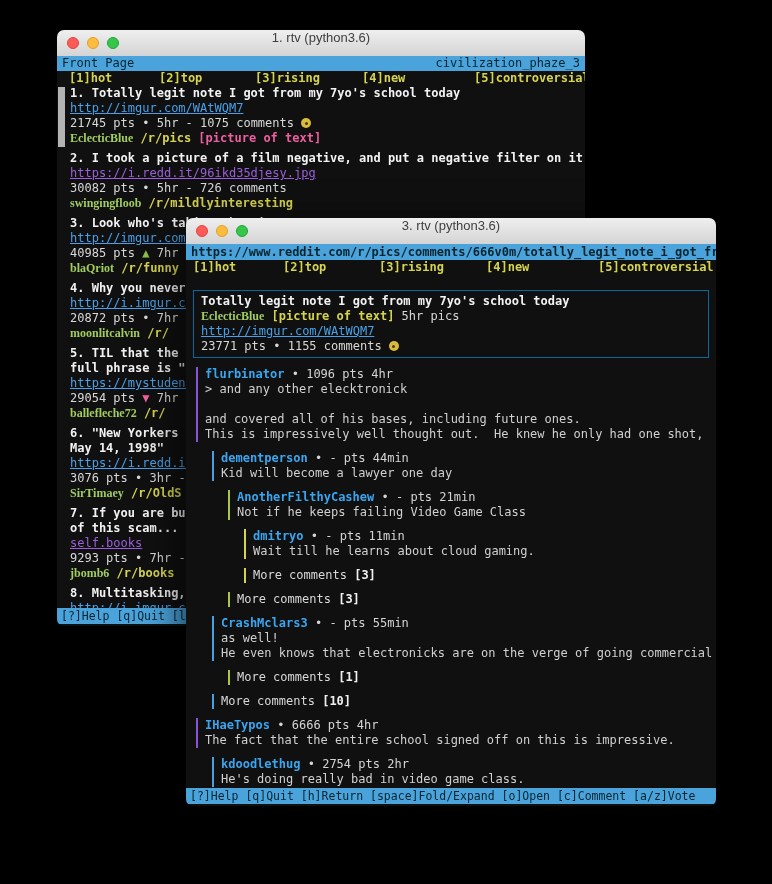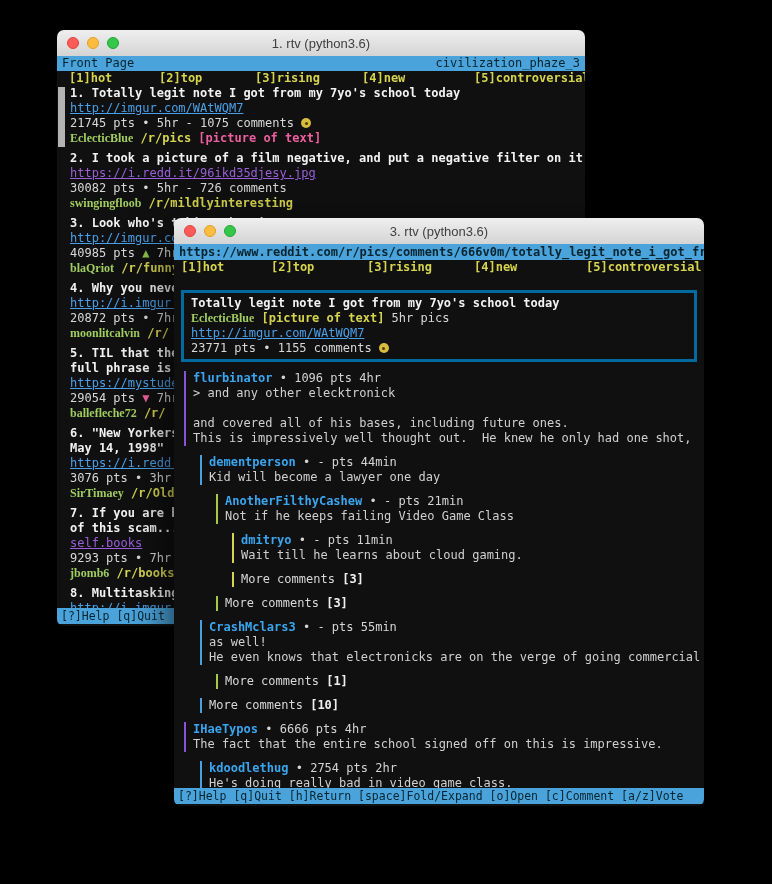--- a/index.html
+++ b/index.html
@@ -1,24 +1,24 @@
 <!DOCTYPE html>
 <html><head>
 <meta charset="utf-8">
 <style>
   html,body{margin:0;padding:0;background:#000;}
   .stage{position:relative;width:772px;height:884px;background:#000;overflow:hidden;
          font-family:"DejaVu Sans Mono",monospace;}
   .window{position:absolute;border-radius:7px;overflow:hidden;
           box-shadow:0 14px 45px rgba(0,0,0,.8),0 0 1px rgba(255,255,255,.15);}
   .win-back{left:57px;top:30px;width:528px;height:596px;z-index:1;}
-  .win-front{left:174px;top:218px;width:530px;height:588px;z-index:2;}
+  .win-front{left:186px;top:218px;width:530px;height:588px;z-index:2;}
   .titlebar{height:26px;background:linear-gradient(#efefef,#d4d4d4);
             border-bottom:1px solid #b2b2b2;position:relative;
-            display:flex;align-items:center;justify-content:center;
+            display:flex;align-items:flex-start;justify-content:center;
             font:13px "Liberation Sans",sans-serif;color:#404040;}
   .lights{position:absolute;left:10px;top:7px;display:flex;gap:8px;}
   .light{width:12px;height:12px;border-radius:50%;}
   .light.red{background:#fc5b57;border:1px solid #e0443e;box-sizing:border-box;}
   .light.yellow{background:#fcbc40;border:1px solid #dfa023;box-sizing:border-box;}
   .light.green{background:#34c749;border:1px solid #24a239;box-sizing:border-box;}
   .term{position:absolute;top:26px;left:0;right:0;bottom:0;background:#101010;
         font:12px/15px "DejaVu Sans Mono",monospace;color:#d8d8d8;overflow:hidden;}
   .row{white-space:pre;overflow:hidden;height:15px;}
   .bar{background:#4aa4db;color:#07242f;padding:0 5px;height:15px;line-height:15px;
@@ -43,21 +43,21 @@
   .sub{color:#d6d44f;font-weight:bold;}
   .flair-pink{color:#ee5fa0;font-weight:bold;}
   .flair-y{color:#d6d44f;font-weight:bold;}
   .meta{color:#d8d8d8;}
   .vote.up{color:#8bc34a;} .vote.down{color:#f0639e;} .vote.dot{color:#d8d8d8;}
   .gild{display:inline-block;width:10px;height:10px;border-radius:50%;background:#d9bb3e;
         position:relative;vertical-align:-1px;}
   .gild::after{content:'';position:absolute;left:3.5px;top:3.5px;width:3px;height:3px;
                border-radius:50%;background:#4d3c06;}
   .blank{height:15px;}
-  .subbox{border:3px solid #0369a1;margin:0 7px 9px 7px;padding:3px 11px 3px 7px;}
+  .subbox{border:1px solid #0369a1;margin:0 7px 9px 7px;padding:3px 11px 3px 7px;}
   .stitle{font-weight:bold;color:#f2f2f2;}
   .comments{padding-left:10px;}
   .cblock{margin-bottom:9px;border-left:2px solid transparent;padding-left:7px;}
   .cauthor{color:#3aa6f0;font-weight:bold;}
   .cmeta{color:#d4d4d4;}
   .cbody{color:#d0d0d0;}
   .morelbl{color:#d8d8d8;} .morecnt{font-weight:bold;color:#f0f0f0;}
 </style>
 </head>
 <body>

